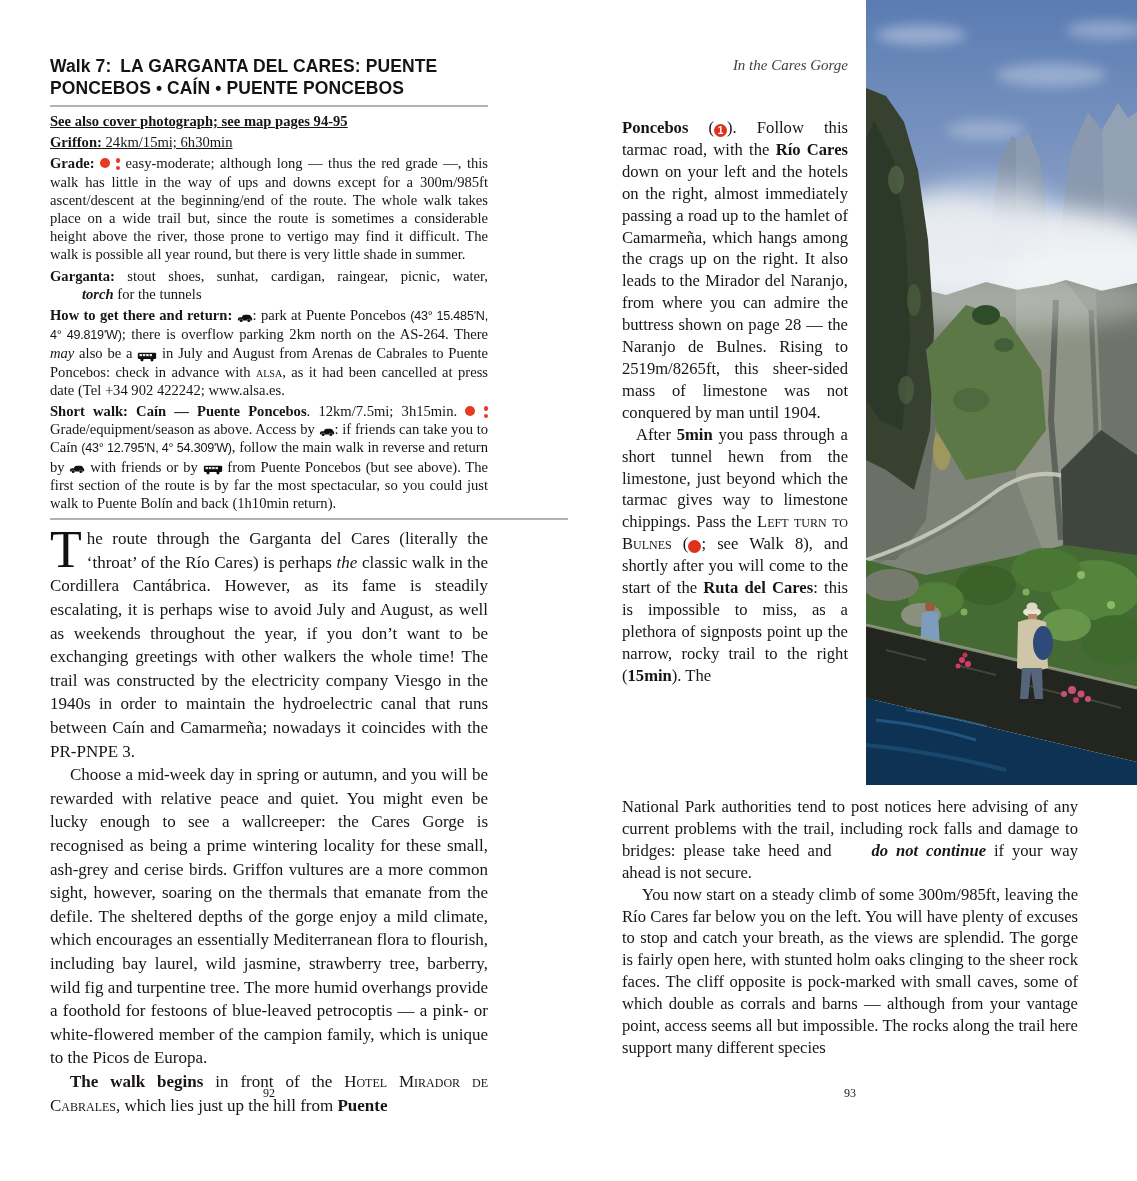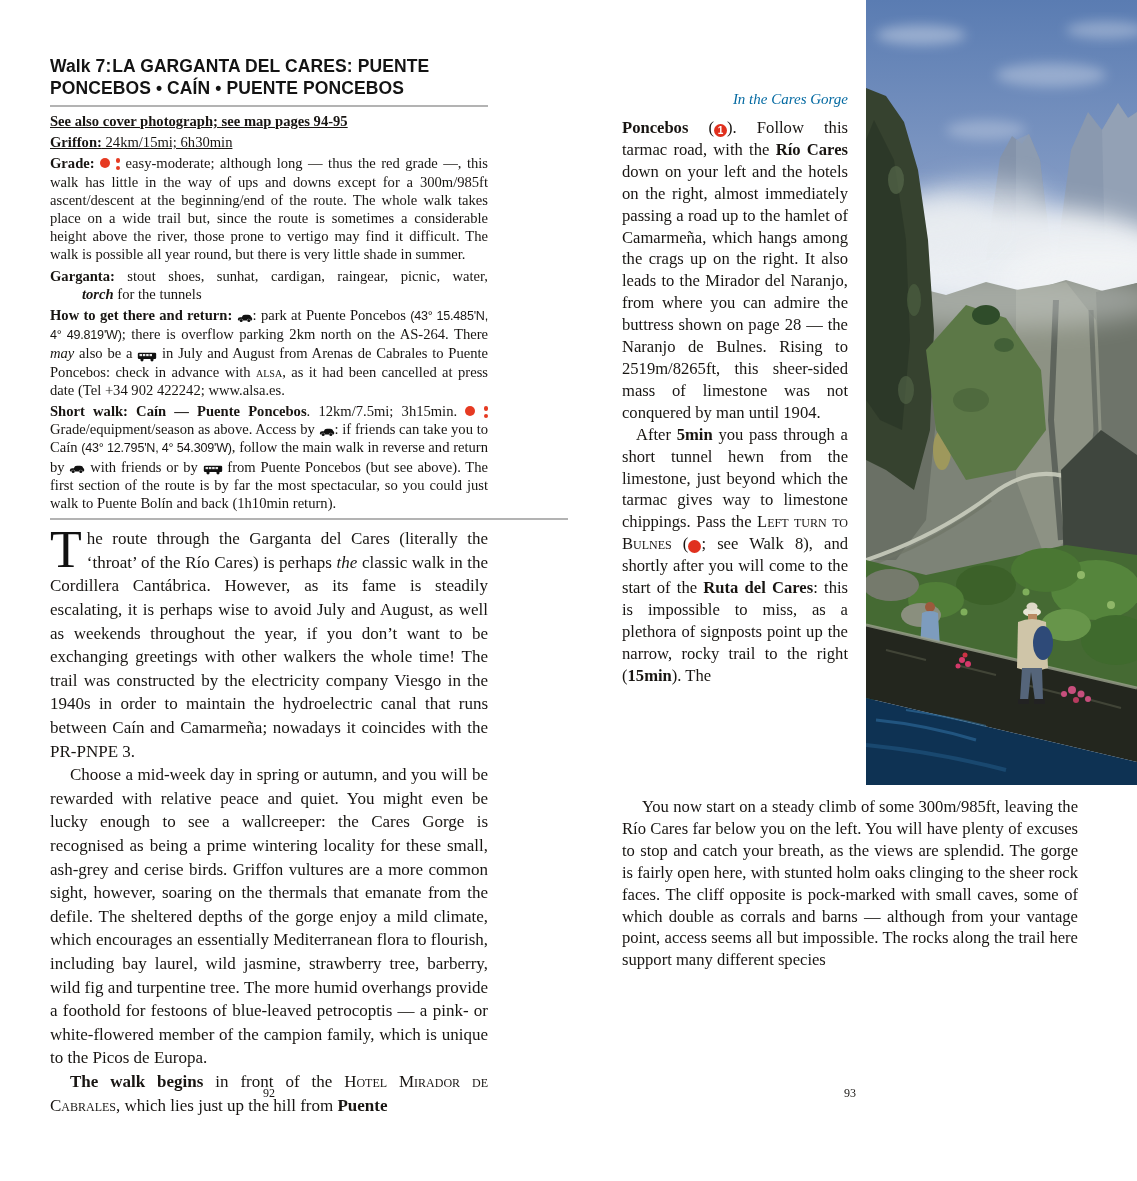--- a/index.html
+++ b/index.html
@@ -7,36 +7,36 @@
     width:1137px;height:1181px;position:relative;background:#ffffff;
     font-family:"Liberation Serif",serif;color:#181512;
     -webkit-font-smoothing:antialiased;
   }
   
   #left-page{position:absolute;left:50px;top:55px;width:438px;}
   .walk-title{
     margin:0;font-family:"Liberation Sans",sans-serif;font-weight:bold;
     font-size:17.5px;line-height:22px;color:#141414;letter-spacing:0.1px;
   }
-  .walk-title .prefix{margin-right:1px;}
+  .walk-title .prefix{margin-right:9px;}
   .rule{border:0;border-top:2px solid #b3b3b3;margin:6px 0 5px;}
   .rule.wide{width:518px;}
   .info{font-size:14.6px;line-height:18.2px;text-align:justify;}
   .info p{margin:0 0 3px;}
   .info .line{text-align:left;text-decoration:underline;}
   .bodytext{font-size:17px;line-height:23.6px;text-align:justify;margin-top:7px;}
   .bodytext p{margin:0;}
   .bodytext p.indent{text-indent:20px;}
   .dropcap{
     float:left;font-size:52px;line-height:40px;padding:3px 5px 0 0;color:#111;
   }
   
   #running-head{
     position:absolute;left:622px;top:57px;width:226px;text-align:right;
-    font-style:italic;font-size:15px;color:#0369a1;margin-top:34px;
+    font-style:italic;font-size:15px;color:#404040;
   }
   #narrow-col{
     position:absolute;left:622px;top:117px;width:226px;
     font-size:16.6px;line-height:21.9px;text-align:justify;
   }
   #narrow-col p{margin:0;}
   #narrow-col p.indent{text-indent:14px;}
   #wide-col{
     position:absolute;left:622px;top:796px;width:456px;
     font-size:16.6px;line-height:21.9px;text-align:justify;
@@ -127,20 +127,21 @@
 <div class="pagenum" id="pagenum-left">92</div>
 
 <div id="running-head">In the Cares Gorge</div>
 
 <div id="narrow-col">
   <p><span class="seg-b">Poncebos</span><span> (</span><span class="waypoint">1</span><span>). Follow this tarmac road, with the </span><span class="seg-b">Río Cares</span><span> down on your left and the hotels on the right, almost immediately passing a road up to the hamlet of Camarmeña, which hangs among the crags up on the right. It also leads to the Mirador del Naranjo, from where you can admire the buttress shown on page 28 — the Naranjo de Bulnes. Rising to 2519m/8265ft, this sheer-sided mass of limestone was not conquered by man until 1904.</span></p>
   <p class="indent"><span>After </span><span class="seg-b">5min</span><span> you pass through a short tunnel hewn from the limestone, just beyond which the tarmac gives way to limestone chippings. Pass the </span><span class="seg-sc">Left turn to Bulnes</span><span> (</span><span class="waypoint">2</span><span>; see Walk 8), and shortly after you will come to the start of the </span><span class="seg-b">Ruta del Cares</span><span>: this is impossible to miss, as a plethora of signposts point up the narrow, rocky trail to the right (</span><span class="seg-b">15min</span><span>). The</span></p>
 </div>
 
 <div id="wide-col">
+  <p><span>National Park authorities tend to post notices here advising of any current problems with the trail, including rock falls and damage to bridges: please take heed and </span><span class="seg-bi">do not continue</span><span> if your way ahead is not secure.</span></p>
   <p class="indent"><span>You now start on a steady climb of some 300m/985ft, leaving the Río Cares far below you on the left. You will have plenty of excuses to stop and catch your breath, as the views are splendid. The gorge is fairly open here, with stunted holm oaks clinging to the sheer rock faces. The cliff opposite is pock-marked with small caves, some of which double as corrals and barns — although from your vantage point, access seems all but impossible. The rocks along the trail here support many different species</span></p>
 </div>
 <div class="pagenum" id="pagenum-right">93</div>
 
 <div id="photo">
   <svg viewBox="0 0 271 785" width="271" height="785" preserveAspectRatio="none">
     <defs>
       <linearGradient id="sky" x1="0" y1="0" x2="0" y2="1">
         <stop offset="0" stop-color="#5a7cb2"></stop>
         <stop offset="0.55" stop-color="#7e97c2"></stop>

